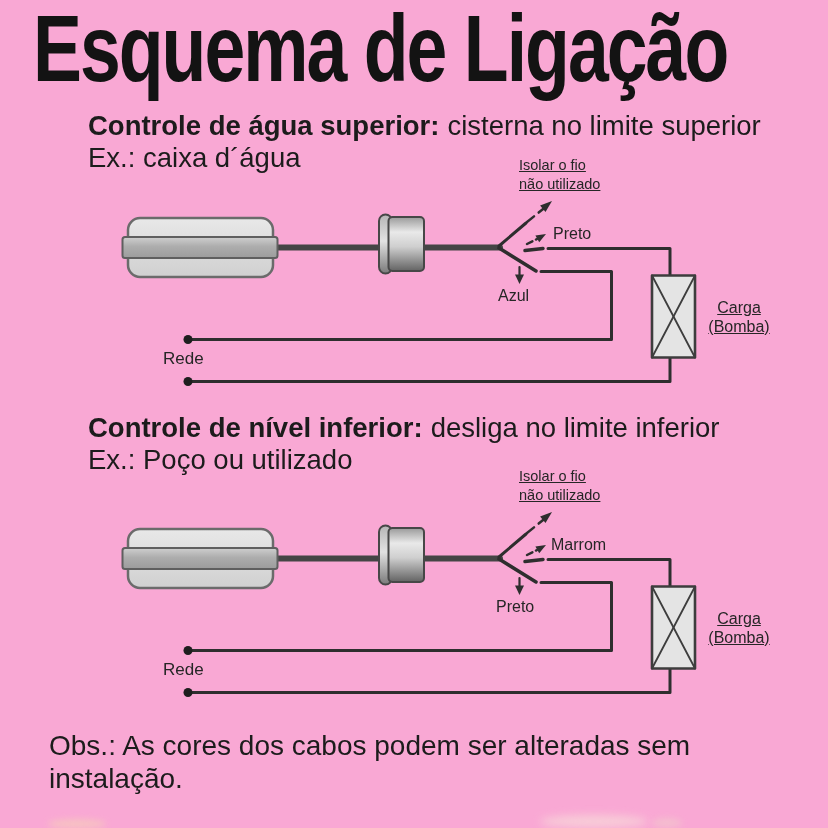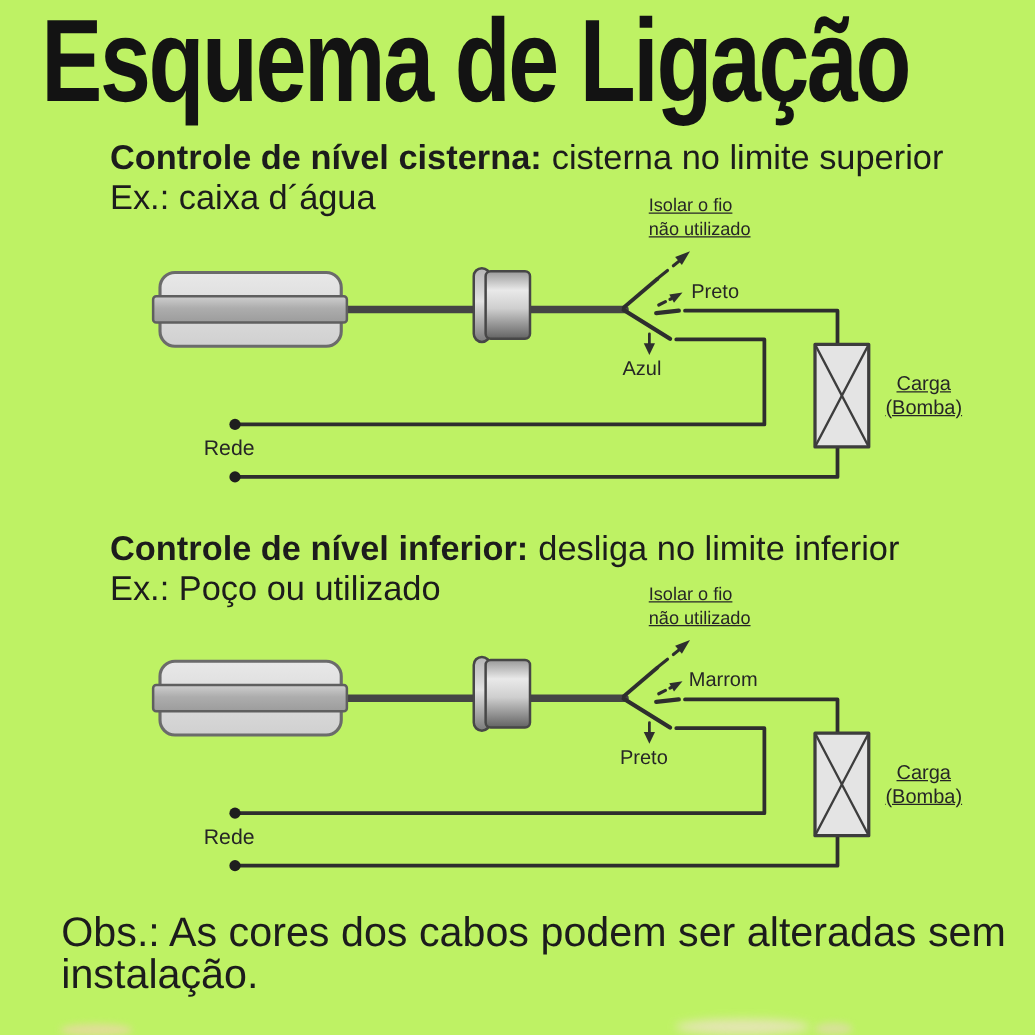--- a/index.html
+++ b/index.html
@@ -1,34 +1,34 @@
 <!DOCTYPE html>
 <html><head>
 <meta charset="utf-8">
 <style>
   html,body{margin:0;padding:0;background:#ffffff;}
   .stage{
-    position:relative;width:828px;height:828px;background:#bef264;
+    position:relative;width:828px;height:828px;background:#f9a8d4;
     font-family:"Liberation Sans", sans-serif;color:#1c1c1c;overflow:hidden;
   }
   .draw{position:absolute;left:0;top:0;pointer-events:none;}
   .title{
     position:absolute;left:33px;top:0px;font-size:94px;font-weight:bold;
     letter-spacing:-2.5px;line-height:98px;white-space:nowrap;color:#131313;
     transform:scaleX(0.78);transform-origin:0 0;
   }
   .sec-heading{position:absolute;left:88px;font-size:27.5px;line-height:31.5px;color:#1c1c1c;white-space:nowrap;}
   .sec-heading .b{font-weight:bold;}
   .sec-heading .rest{margin-left:8px;}
   .label{position:absolute;color:#262626;white-space:nowrap;}
   .iso{font-size:14.5px;line-height:19px;text-decoration:underline;}
   .sm{font-size:16px;line-height:18px;}
   .rede{font-size:17px;}
   .carga{width:90px;text-align:center;font-size:16px;line-height:18.5px;text-decoration:underline;}
-  .note{position:absolute;left:49px;top:729px;font-size:33px;line-height:33px;color:#1c1c1c;white-space:nowrap;}
+  .note{position:absolute;left:49px;top:729px;font-size:28px;line-height:33px;color:#1c1c1c;white-space:nowrap;}
   .smudge{position:absolute;border-radius:50%;}
   .smudge-a{left:48px;top:819px;width:58px;height:10px;background:#f6d2b8;opacity:.6;filter:blur(3px);}
   .smudge-b{left:540px;top:815px;width:108px;height:13px;background:#f7e0da;opacity:.65;filter:blur(4px);}
   .smudge-c{left:652px;top:818px;width:30px;height:10px;background:#f0d2ca;opacity:.5;filter:blur(3px);}
 </style>
 </head>
 <body>
 
 <div class="stage">
 
@@ -89,36 +89,36 @@
       <rect x="652" y="275.5" width="43" height="82" fill="#e4e4e4" stroke="#3d3d3d" stroke-width="2.6"></rect>
       <line x1="652" y1="275.5" x2="695" y2="357.5" stroke="#3d3d3d" stroke-width="1.8"></line>
       <line x1="695" y1="275.5" x2="652" y2="357.5" stroke="#3d3d3d" stroke-width="1.8"></line>
     </g>
     <use href="#fsw" xlink:href="#fsw" y="311"></use>
   </svg>
 
   <div class="title">Esquema de Ligação</div>
 
   <div class="sec-heading" style="top:110px">
-    <div><span class="b">Controle de nível cisterna:</span><span class="rest">cisterna no limite superior</span></div>
+    <div><span class="b">Controle de água superior:</span><span class="rest">cisterna no limite superior</span></div>
     <div>Ex.: caixa d´água</div>
   </div>
   <div class="label iso" style="left:519px;top:156px">
     <div>Isolar o fio</div>
     <div>não utilizado</div>
   </div>
   <div class="label sm" style="left:553px;top:225px">Preto</div>
   <div class="label sm" style="left:498px;top:287px">Azul</div>
   <div class="label rede" style="left:163px;top:349px">Rede</div>
   <div class="label carga" style="left:694px;top:299px">
     <div>Carga</div>
     <div>(Bomba)</div>
   </div>
 
-  <div class="sec-heading" style="top:423px">
+  <div class="sec-heading" style="top:412px">
     <div><span class="b">Controle de nível inferior:</span><span class="rest">desliga no limite inferior</span></div>
     <div>Ex.: Poço ou utilizado</div>
   </div>
   <div class="label iso" style="left:519px;top:467px">
     <div>Isolar o fio</div>
     <div>não utilizado</div>
   </div>
   <div class="label sm" style="left:551px;top:536px">Marrom</div>
   <div class="label sm" style="left:496px;top:598px">Preto</div>
   <div class="label rede" style="left:163px;top:660px">Rede</div>

